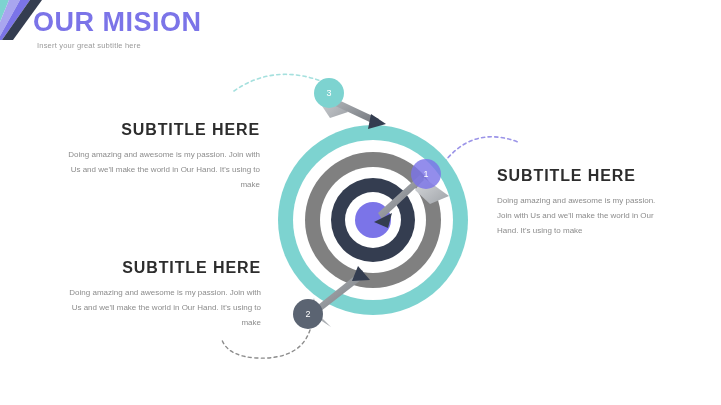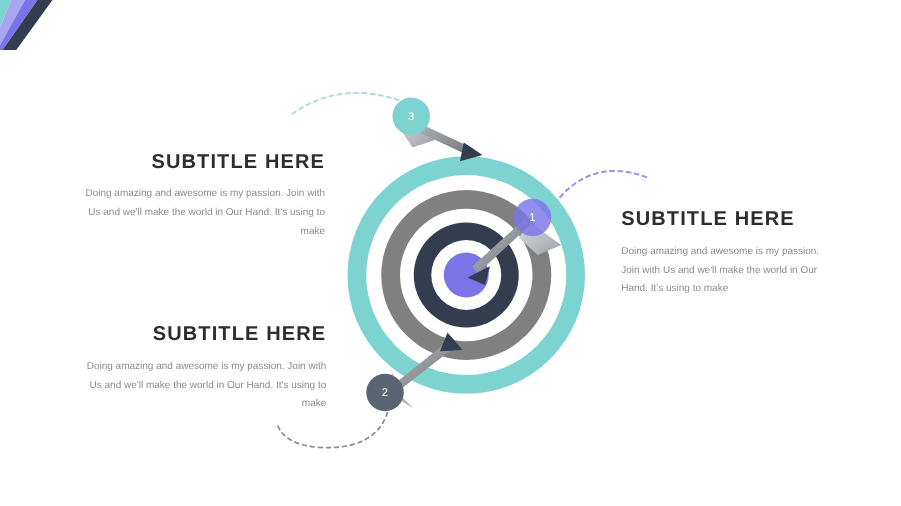--- a/index.html
+++ b/index.html
@@ -113,20 +113,22 @@
 <div id="slide">
 
   <svg id="corner-deco" viewBox="0 0 46 40" xmlns="http://www.w3.org/2000/svg">
     <polygon points="0,0 9,0 0,22" fill="#7dd3d0"></polygon>
     <polygon points="9,0 20,0 0,36 0,22" fill="#a9a6ef"></polygon>
     <polygon points="20,0 30,0 2,40 0,40 0,36" fill="#7b74e8"></polygon>
     <polygon points="30,0 42,0 13,40 2,40" fill="#343d50"></polygon>
   </svg>
 
   <div id="header">
+    <h1 id="page-title">OUR MISION</h1>
+    <p id="page-subtitle">Insert  your great subtitle here</p>
   </div>
 
   <svg id="stage" viewBox="0 0 721 405" xmlns="http://www.w3.org/2000/svg">
 
     <defs>
       <linearGradient id="shaftGrad" x1="0" y1="0" x2="1" y2="1">
         <stop offset="0%" stop-color="#b9bcc0"></stop>
         <stop offset="100%" stop-color="#6e7278"></stop>
       </linearGradient>
       <linearGradient id="fletchGrad" x1="0" y1="0" x2="1" y2="1">

